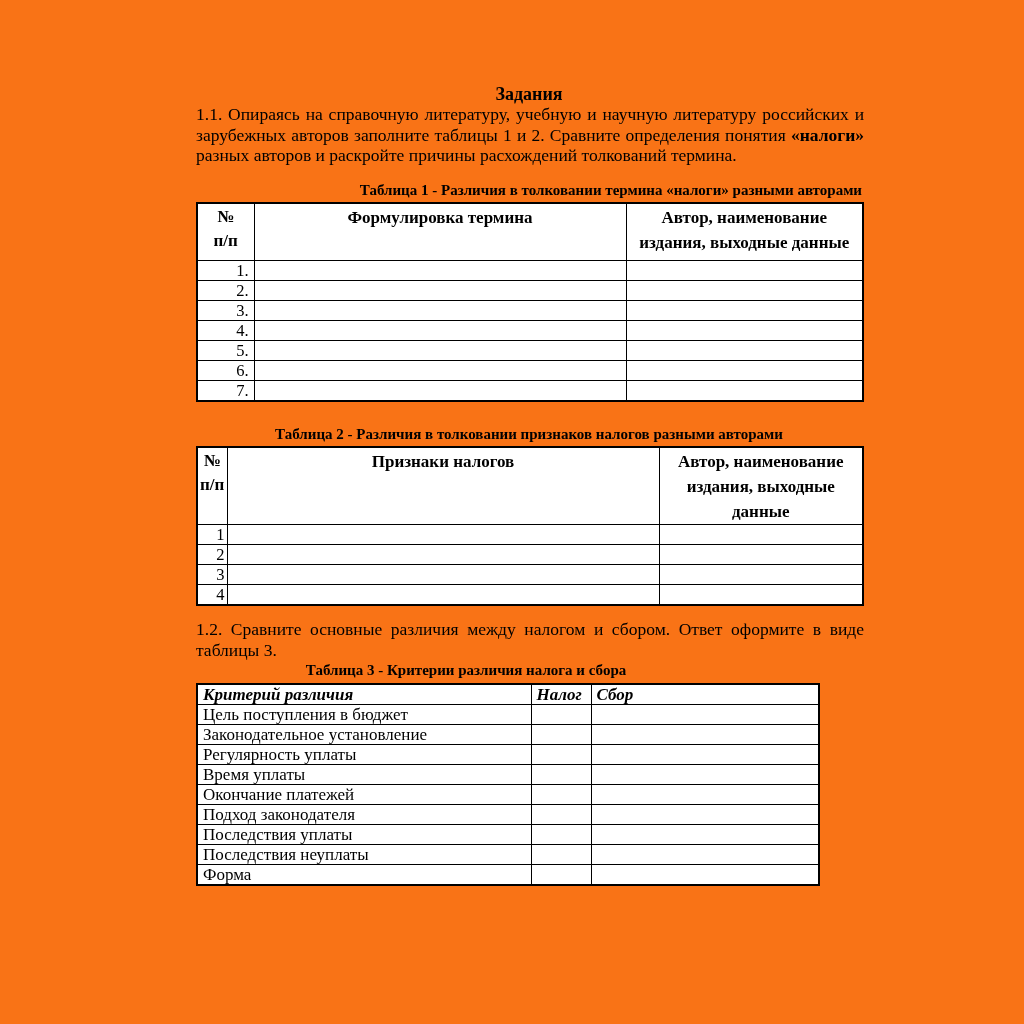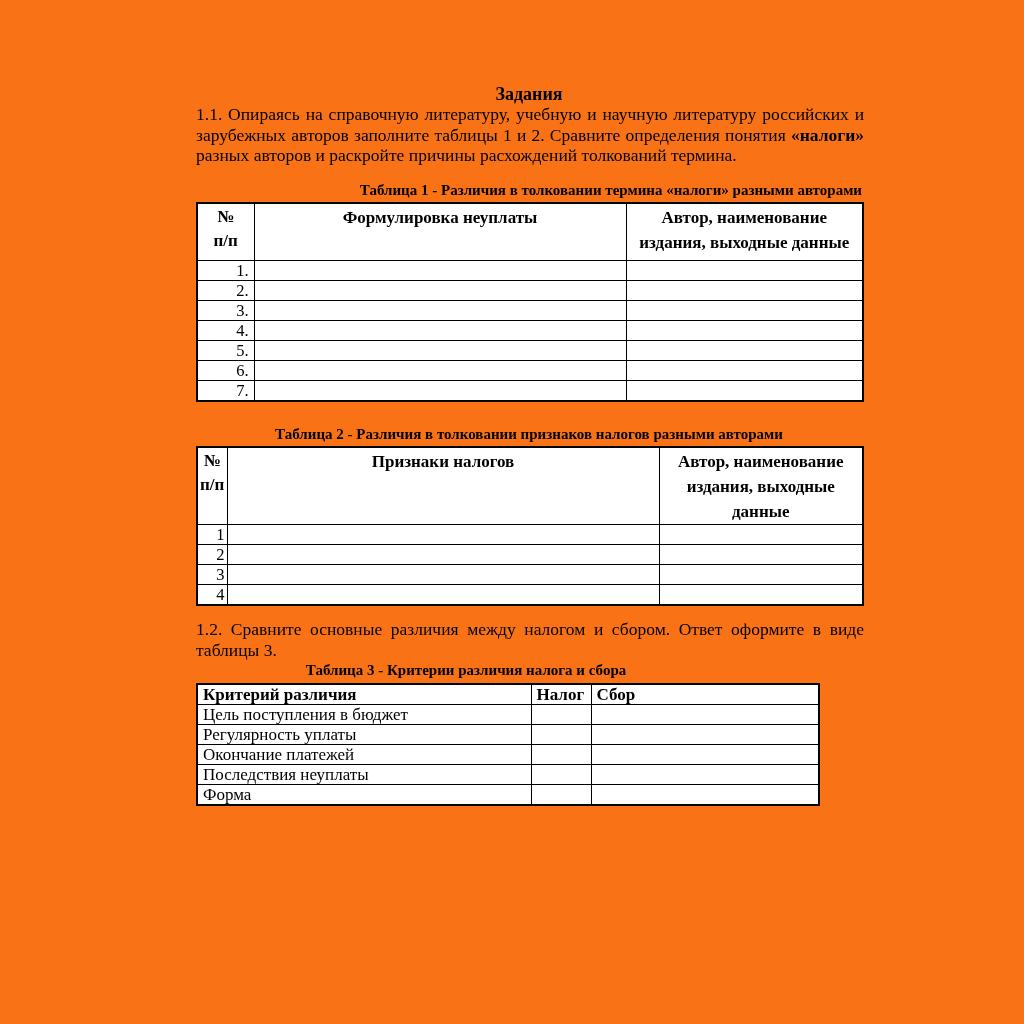--- a/index.html
+++ b/index.html
@@ -43,21 +43,21 @@
   .t2{left:196px; top:446px; width:666px;}
   .t3{left:196px; top:683px; width:622px;}
   .t1 th,.t2 th{text-align:center;}
   .t1 th.colnum,.t2 th.colnum{line-height:24px;}
   .t1 tr.head{height:57px;}
   .t2 tr.head{height:75px;}
   .t1 td,.t2 td{height:19px; line-height:19px;}
   td.num{text-align:right; padding-right:5px; font-size:16.5px;}
   .t2 td.num{padding-right:2px;}
   .prewrap{white-space:pre-line;}
-  .t3 th{text-align:left; padding-left:5px; line-height:19px; height:19px; vertical-align:middle; padding-top:0;}
+  .t3 th{text-align:left; padding-left:5px; line-height:19px; height:19px; vertical-align:middle; padding-top:0;font-style:italic;}
   .t3 td{height:19px; line-height:19px; padding-left:5px; vertical-align:middle;margin-left:28px;}
   .t3 td.blank{padding-left:0;}
   b.tasknum{font-weight:normal;}
 </style>
 </head>
 <body>
 
 <div class="page">
 
   <div class="doc-title">Задания</div>
@@ -69,21 +69,21 @@
   <table class="t1">
     <colgroup>
         <col style="width:57px">
         <col style="width:372px">
         <col style="width:237px">
       </colgroup>
     <tbody>
       <tr class="head">
         <th class="colnum prewrap">№
 п/п</th>
-        <th>Формулировка неуплаты</th>
+        <th>Формулировка термина</th>
         <th>Автор, наименование издания, выходные данные</th>
       </tr>
       <tr>
           <td class="num">1.</td>
           <td class="blank"></td>
           <td class="blank"></td>
         </tr>
       <tr>
           <td class="num">2.</td>
           <td class="blank"></td>
@@ -170,26 +170,46 @@
         <th>Критерий различия</th>
         <th>Налог</th>
         <th>Сбор</th>
       </tr>
       <tr>
           <td>Цель поступления в бюджет</td>
           <td class="blank"></td>
           <td class="blank"></td>
         </tr>
       <tr>
+          <td>Законодательное установление</td>
+          <td class="blank"></td>
+          <td class="blank"></td>
+        </tr>
+      <tr>
           <td>Регулярность уплаты</td>
           <td class="blank"></td>
           <td class="blank"></td>
         </tr>
       <tr>
+          <td>Время уплаты</td>
+          <td class="blank"></td>
+          <td class="blank"></td>
+        </tr>
+      <tr>
           <td>Окончание платежей</td>
+          <td class="blank"></td>
+          <td class="blank"></td>
+        </tr>
+      <tr>
+          <td>Подход законодателя</td>
+          <td class="blank"></td>
+          <td class="blank"></td>
+        </tr>
+      <tr>
+          <td>Последствия уплаты</td>
           <td class="blank"></td>
           <td class="blank"></td>
         </tr>
       <tr>
           <td>Последствия неуплаты</td>
           <td class="blank"></td>
           <td class="blank"></td>
         </tr>
       <tr>
           <td>Форма</td>

